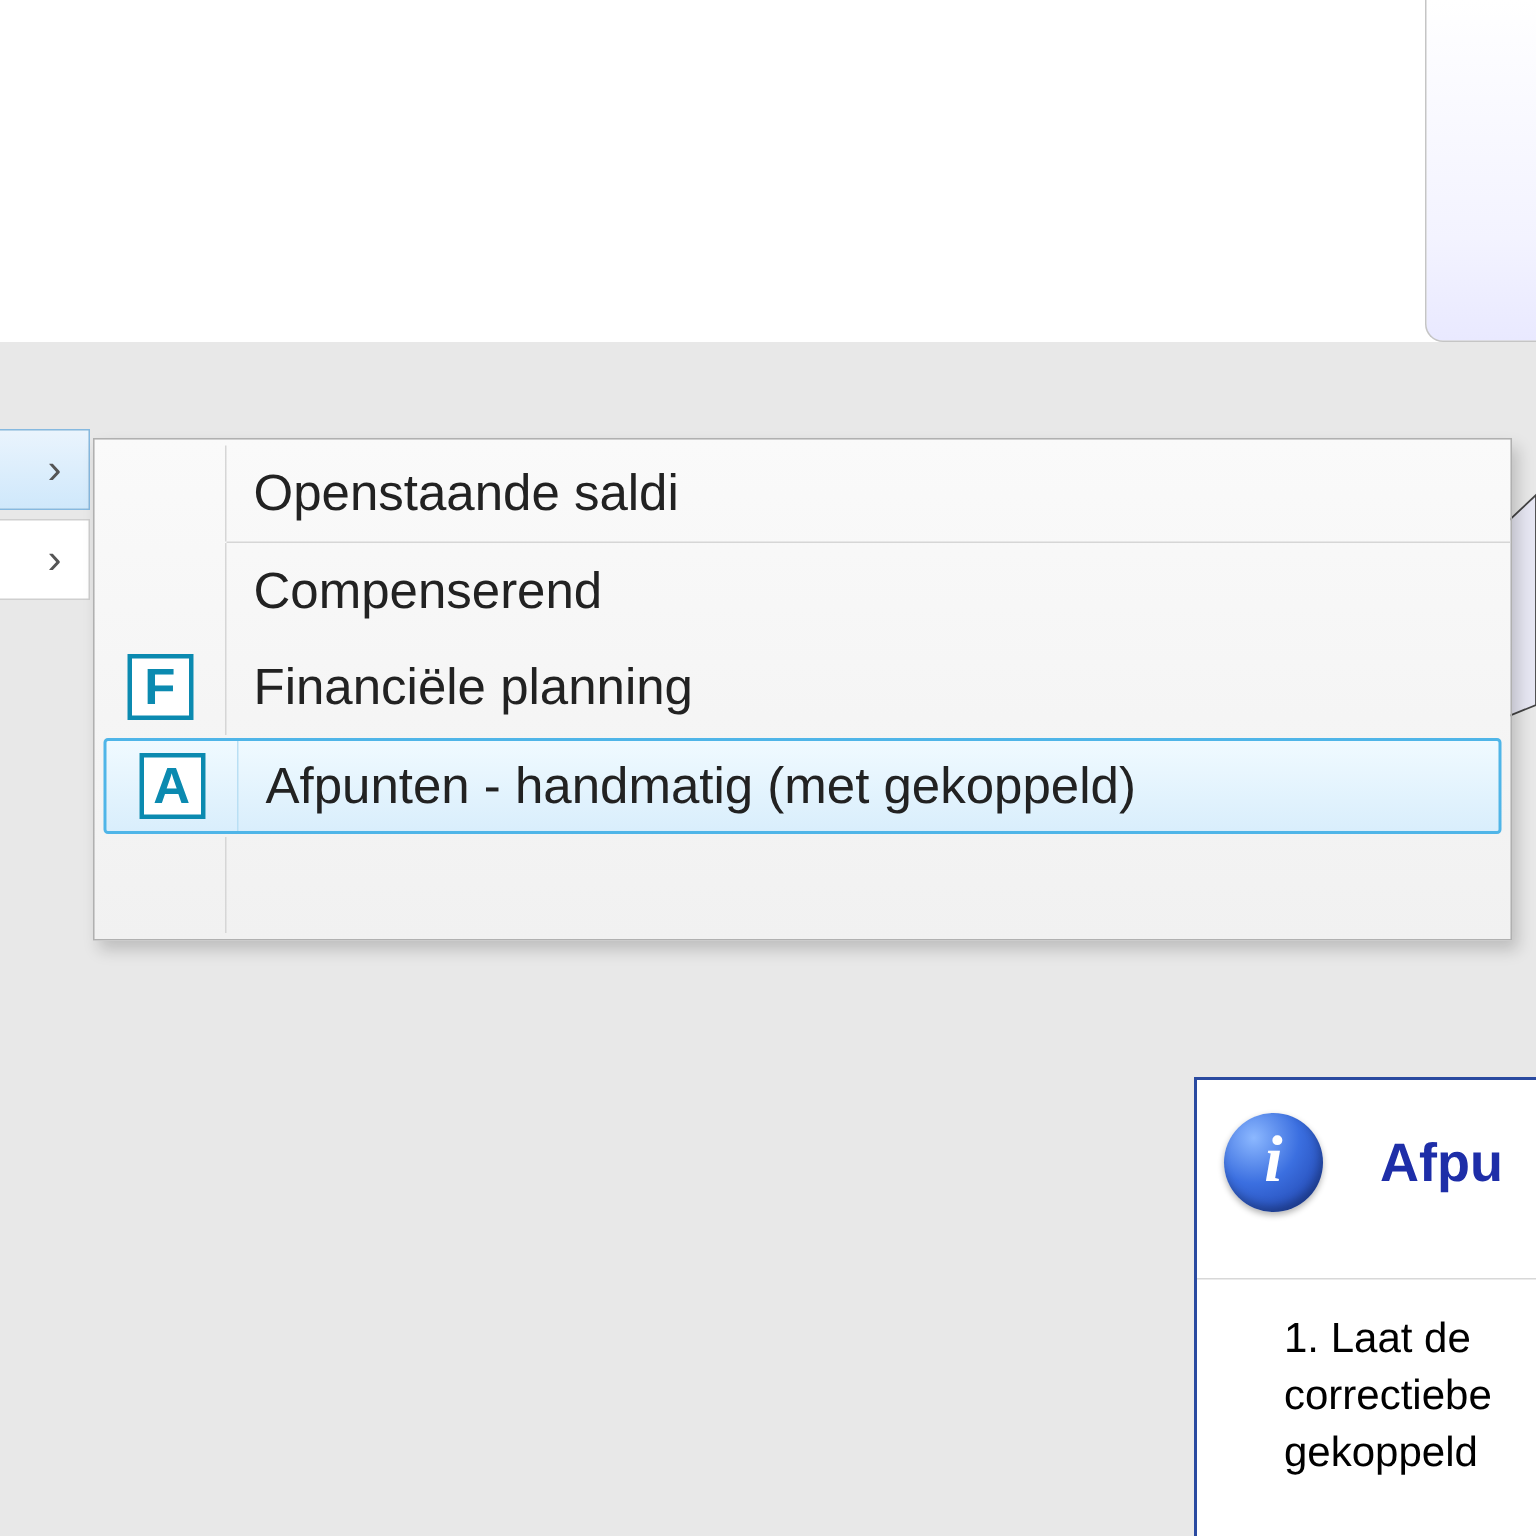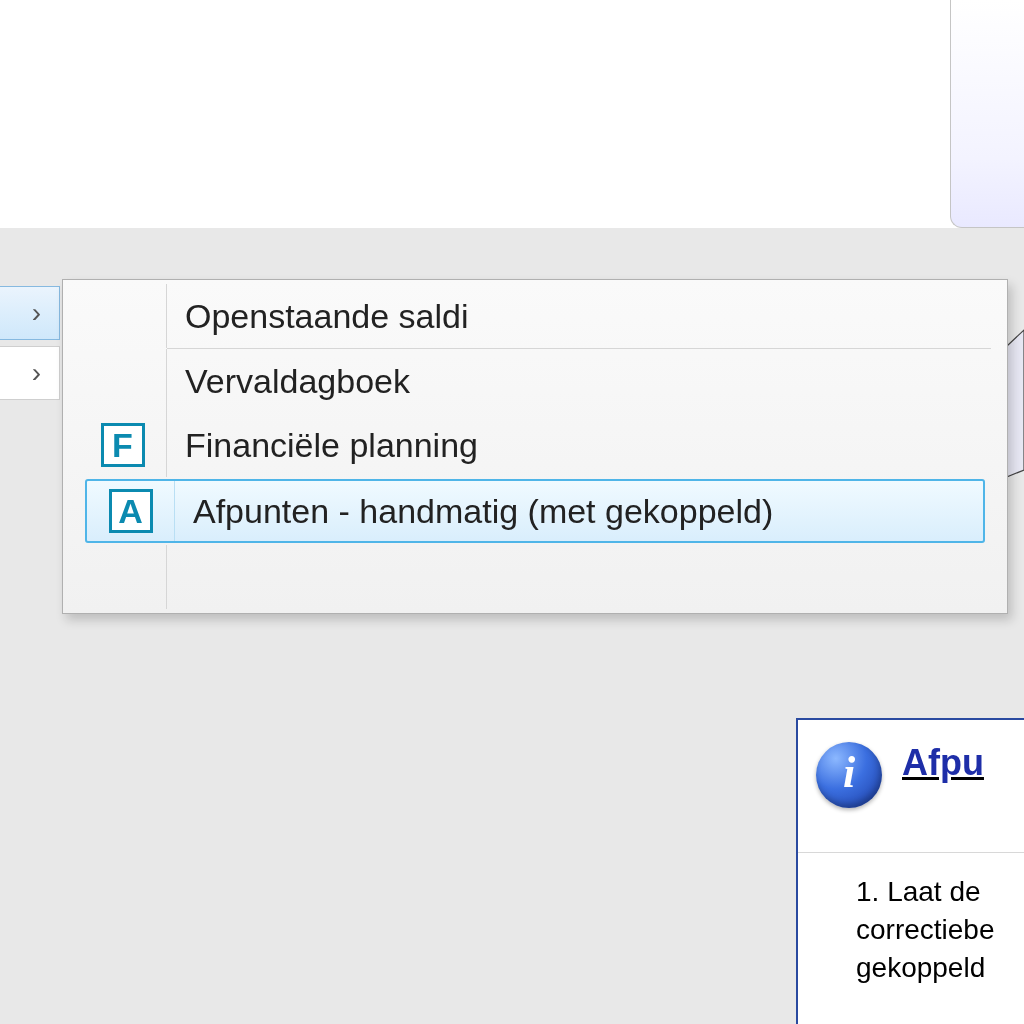--- a/index.html
+++ b/index.html
@@ -58,27 +58,27 @@
   }
   .left-stub.plain {
     background: #ffffff;
     border-color: #cfcfcf;
   }
 
   
   .ctx-menu {
     position: absolute;
     left: 62px;
-    top: 279px;
+    top: 292px;
     width: 960px; 
     width: 946px;
     background: linear-gradient(to bottom, #fafafa, #f1f1f1);
     border: 1px solid #b0b0b0;
     box-shadow: 4px 6px 10px rgba(0,0,0,0.18);
-    padding: 4px 16px;
+    padding: 4px 0;
   }
   .ctx-row {
     position: relative;
     height: 64px;
     display: flex;
     align-items: center;
   }
   .ctx-icon-col {
     width: 88px;
     flex: 0 0 88px;
@@ -139,23 +139,23 @@
     left: 796px;
     top: 718px;
     right: -2px;
     bottom: -2px;
     background: #ffffff;
     border: 2px solid #2a4aa0;
     padding: 22px 18px 18px 18px;
   }
   .info-header {
     display: flex;
-    gap: 20px;
+    align-items: center;
+    gap: 38px;
     margin-bottom: 44px;
-    text-decoration: underline;
   }
   .info-icon {
     width: 66px;
     height: 66px;
     border-radius: 50%;
     background: radial-gradient(circle at 30% 25%, #8cb8ff 0%, #3b6fe0 45%, #1a3aa0 100%);
     position: relative;
     box-shadow: inset -2px -4px 6px rgba(0,0,0,0.25), 0 2px 4px rgba(0,0,0,0.3);
   }
   .info-icon::after {
@@ -215,21 +215,21 @@
   <div class="ctx-row">
     <div class="ctx-icon-col"></div>
     <div class="ctx-label">Openstaande saldi</div>
   </div>
 
 
   <div class="ctx-sep"></div>
 
   <div class="ctx-row">
     <div class="ctx-icon-col"></div>
-    <div class="ctx-label">Vervaldagboek</div>
+    <div class="ctx-label">Compenserend</div>
   </div>
 
   <div class="ctx-row">
     <div class="ctx-icon-col">
       <div class="letter-icon">F</div>
     </div>
     <div class="ctx-label">Financiële planning</div>
   </div>
 
   <div class="ctx-row selected">

